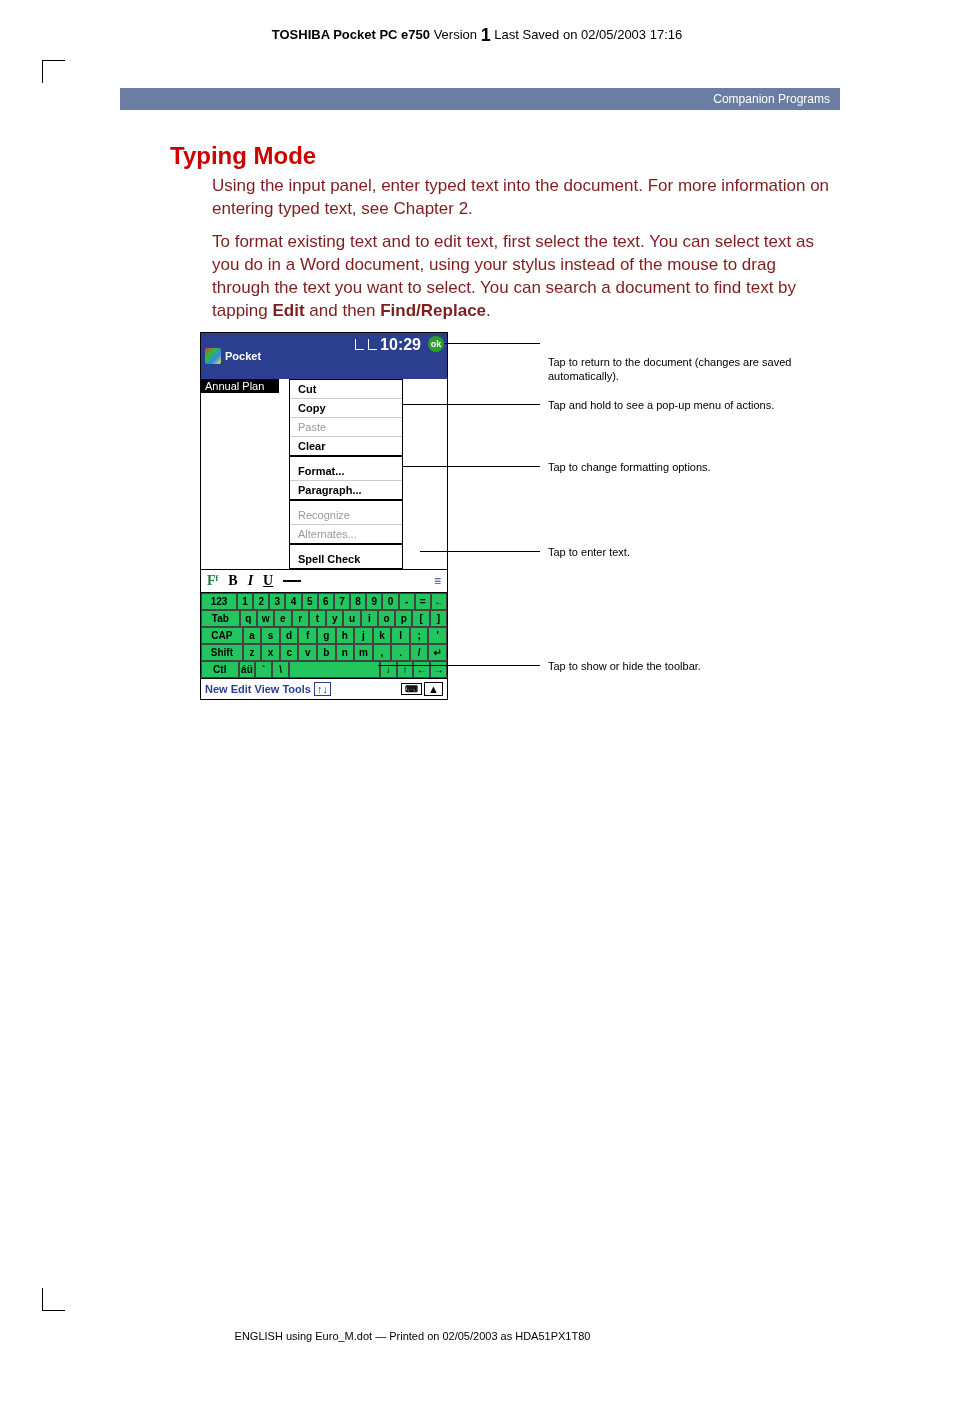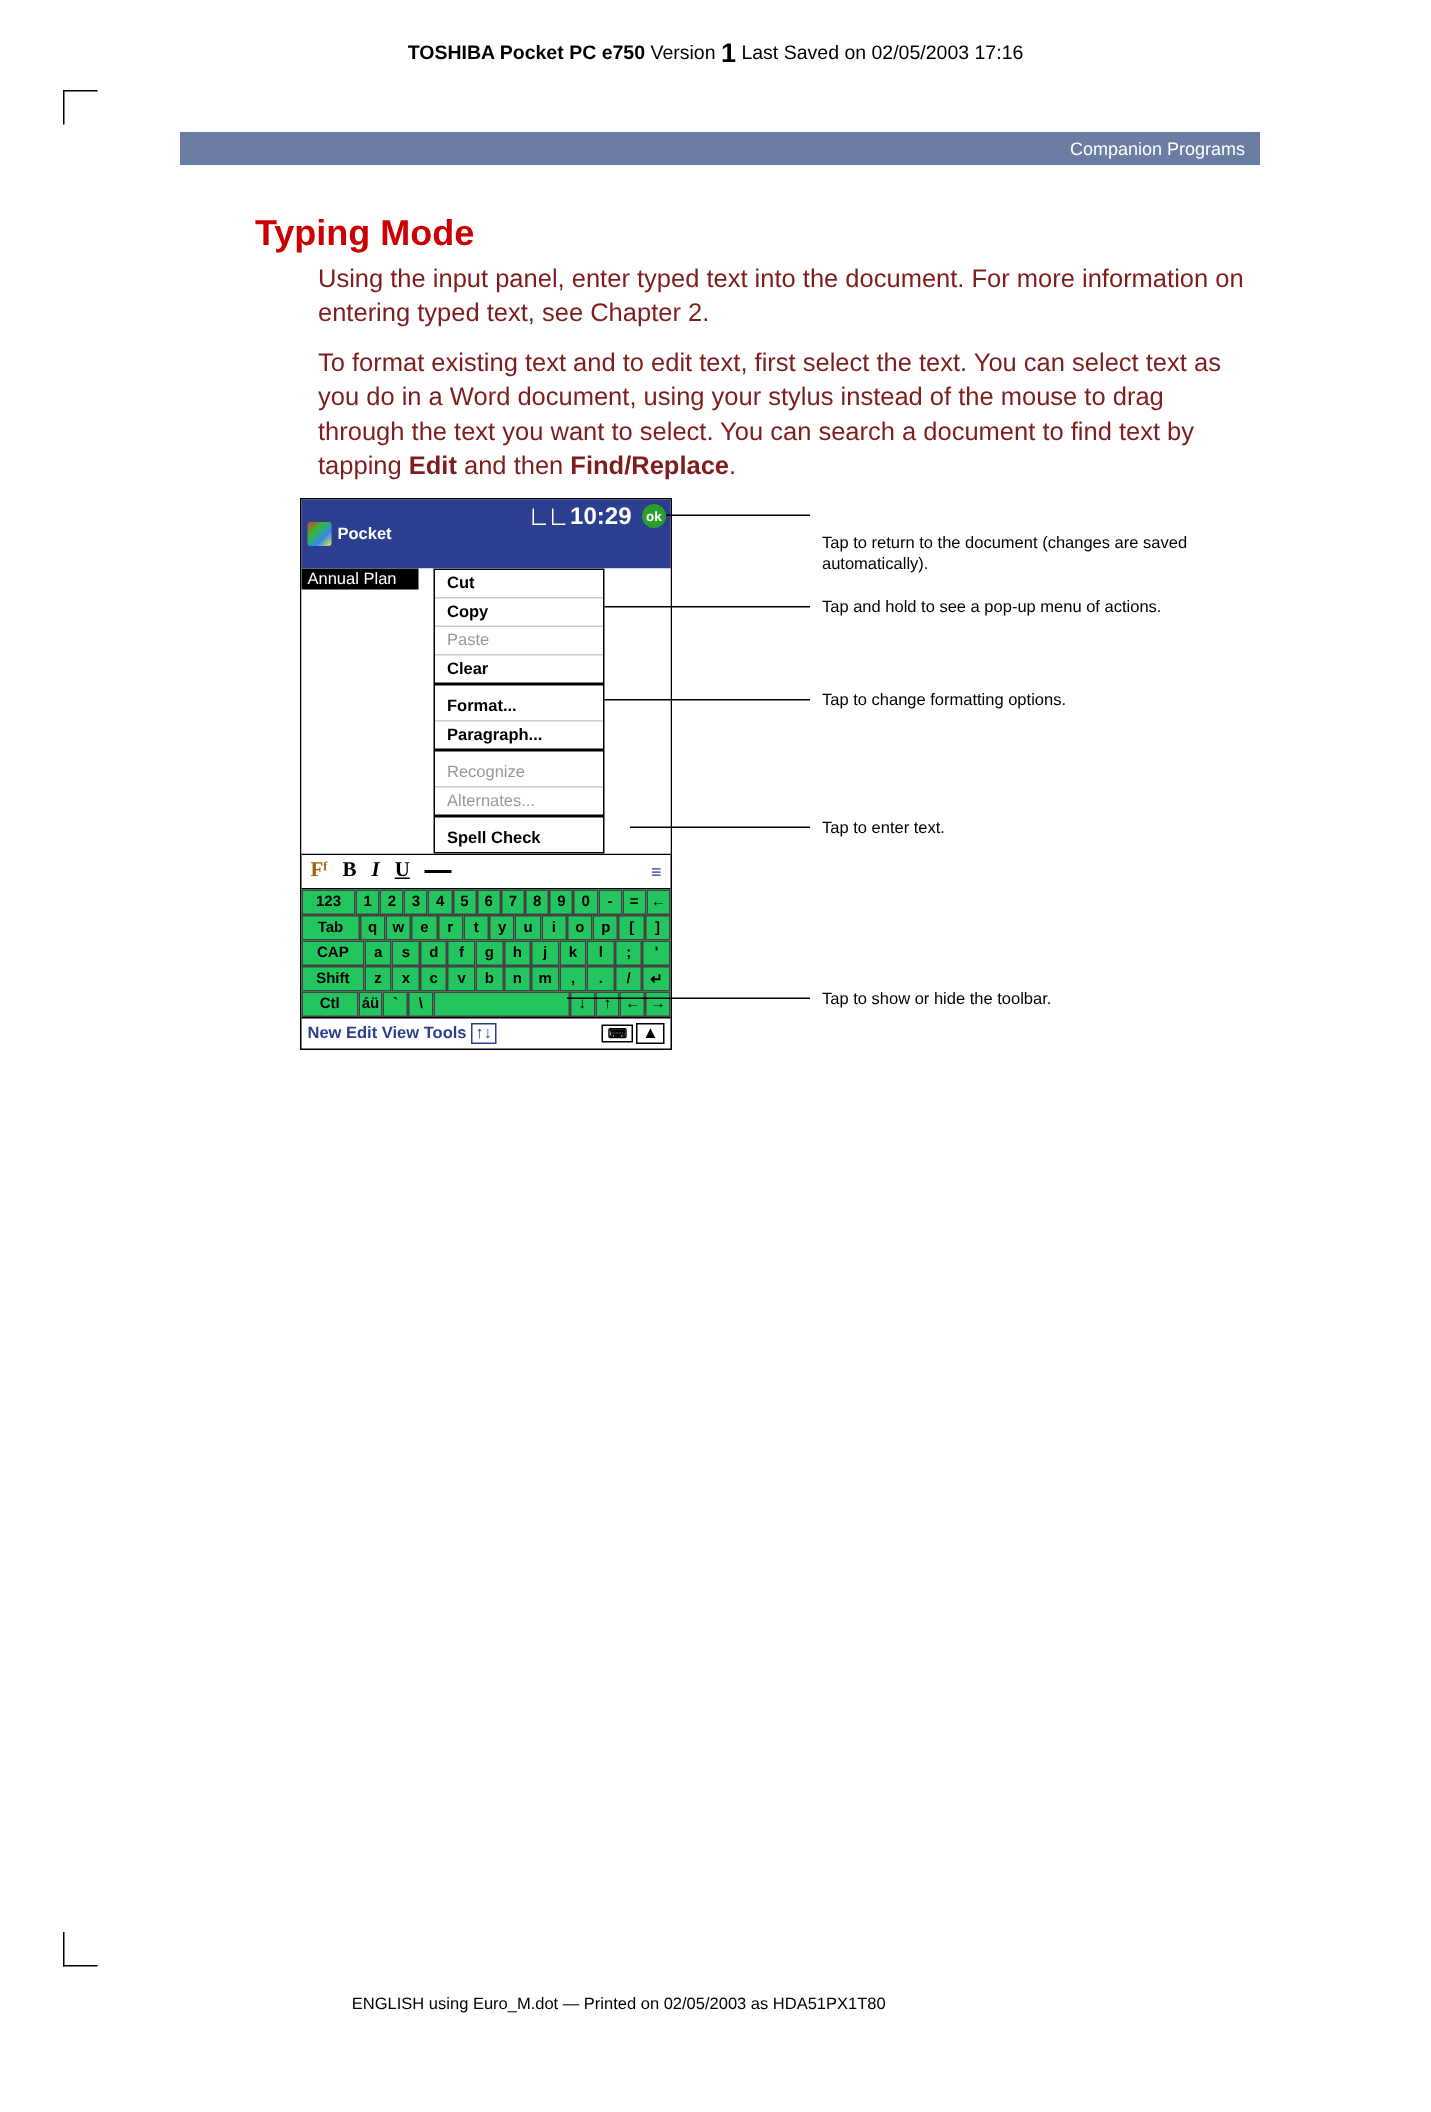--- a/index.html
+++ b/index.html
@@ -89,21 +89,21 @@
       <div class="mi disabled">Paste</div>
       <div class="mi" style="border-bottom:2px solid #000">Clear</div>
       <div class="mi" style="padding-top:8px">Format...</div>
       <div class="mi" style="border-bottom:2px solid #000">Paragraph...</div>
       <div class="mi disabled" style="padding-top:8px">Recognize</div>
       <div class="mi disabled" style="border-bottom:2px solid #000">Alternates...</div>
       <div class="mi" style="border-bottom:none;padding-top:8px">Spell Check</div>
     </div>
   </div>
   <div class="toolbar">
-    <span class="ff" style="color:#a16207">Fᶠ</span>
+    <span class="ff" style="color:#15803d">Fᶠ</span>
     <span>B</span>
     <span style="font-style:italic">I</span>
     <span style="text-decoration:underline">U</span>
     <span style="border-bottom:2px solid #000;width:18px"></span>
     <span class="bullets">≡</span>
   </div>
   <div class="sip">
     <div class="kbrow">
           <span class="widel">123</span>
           <span>1</span>

